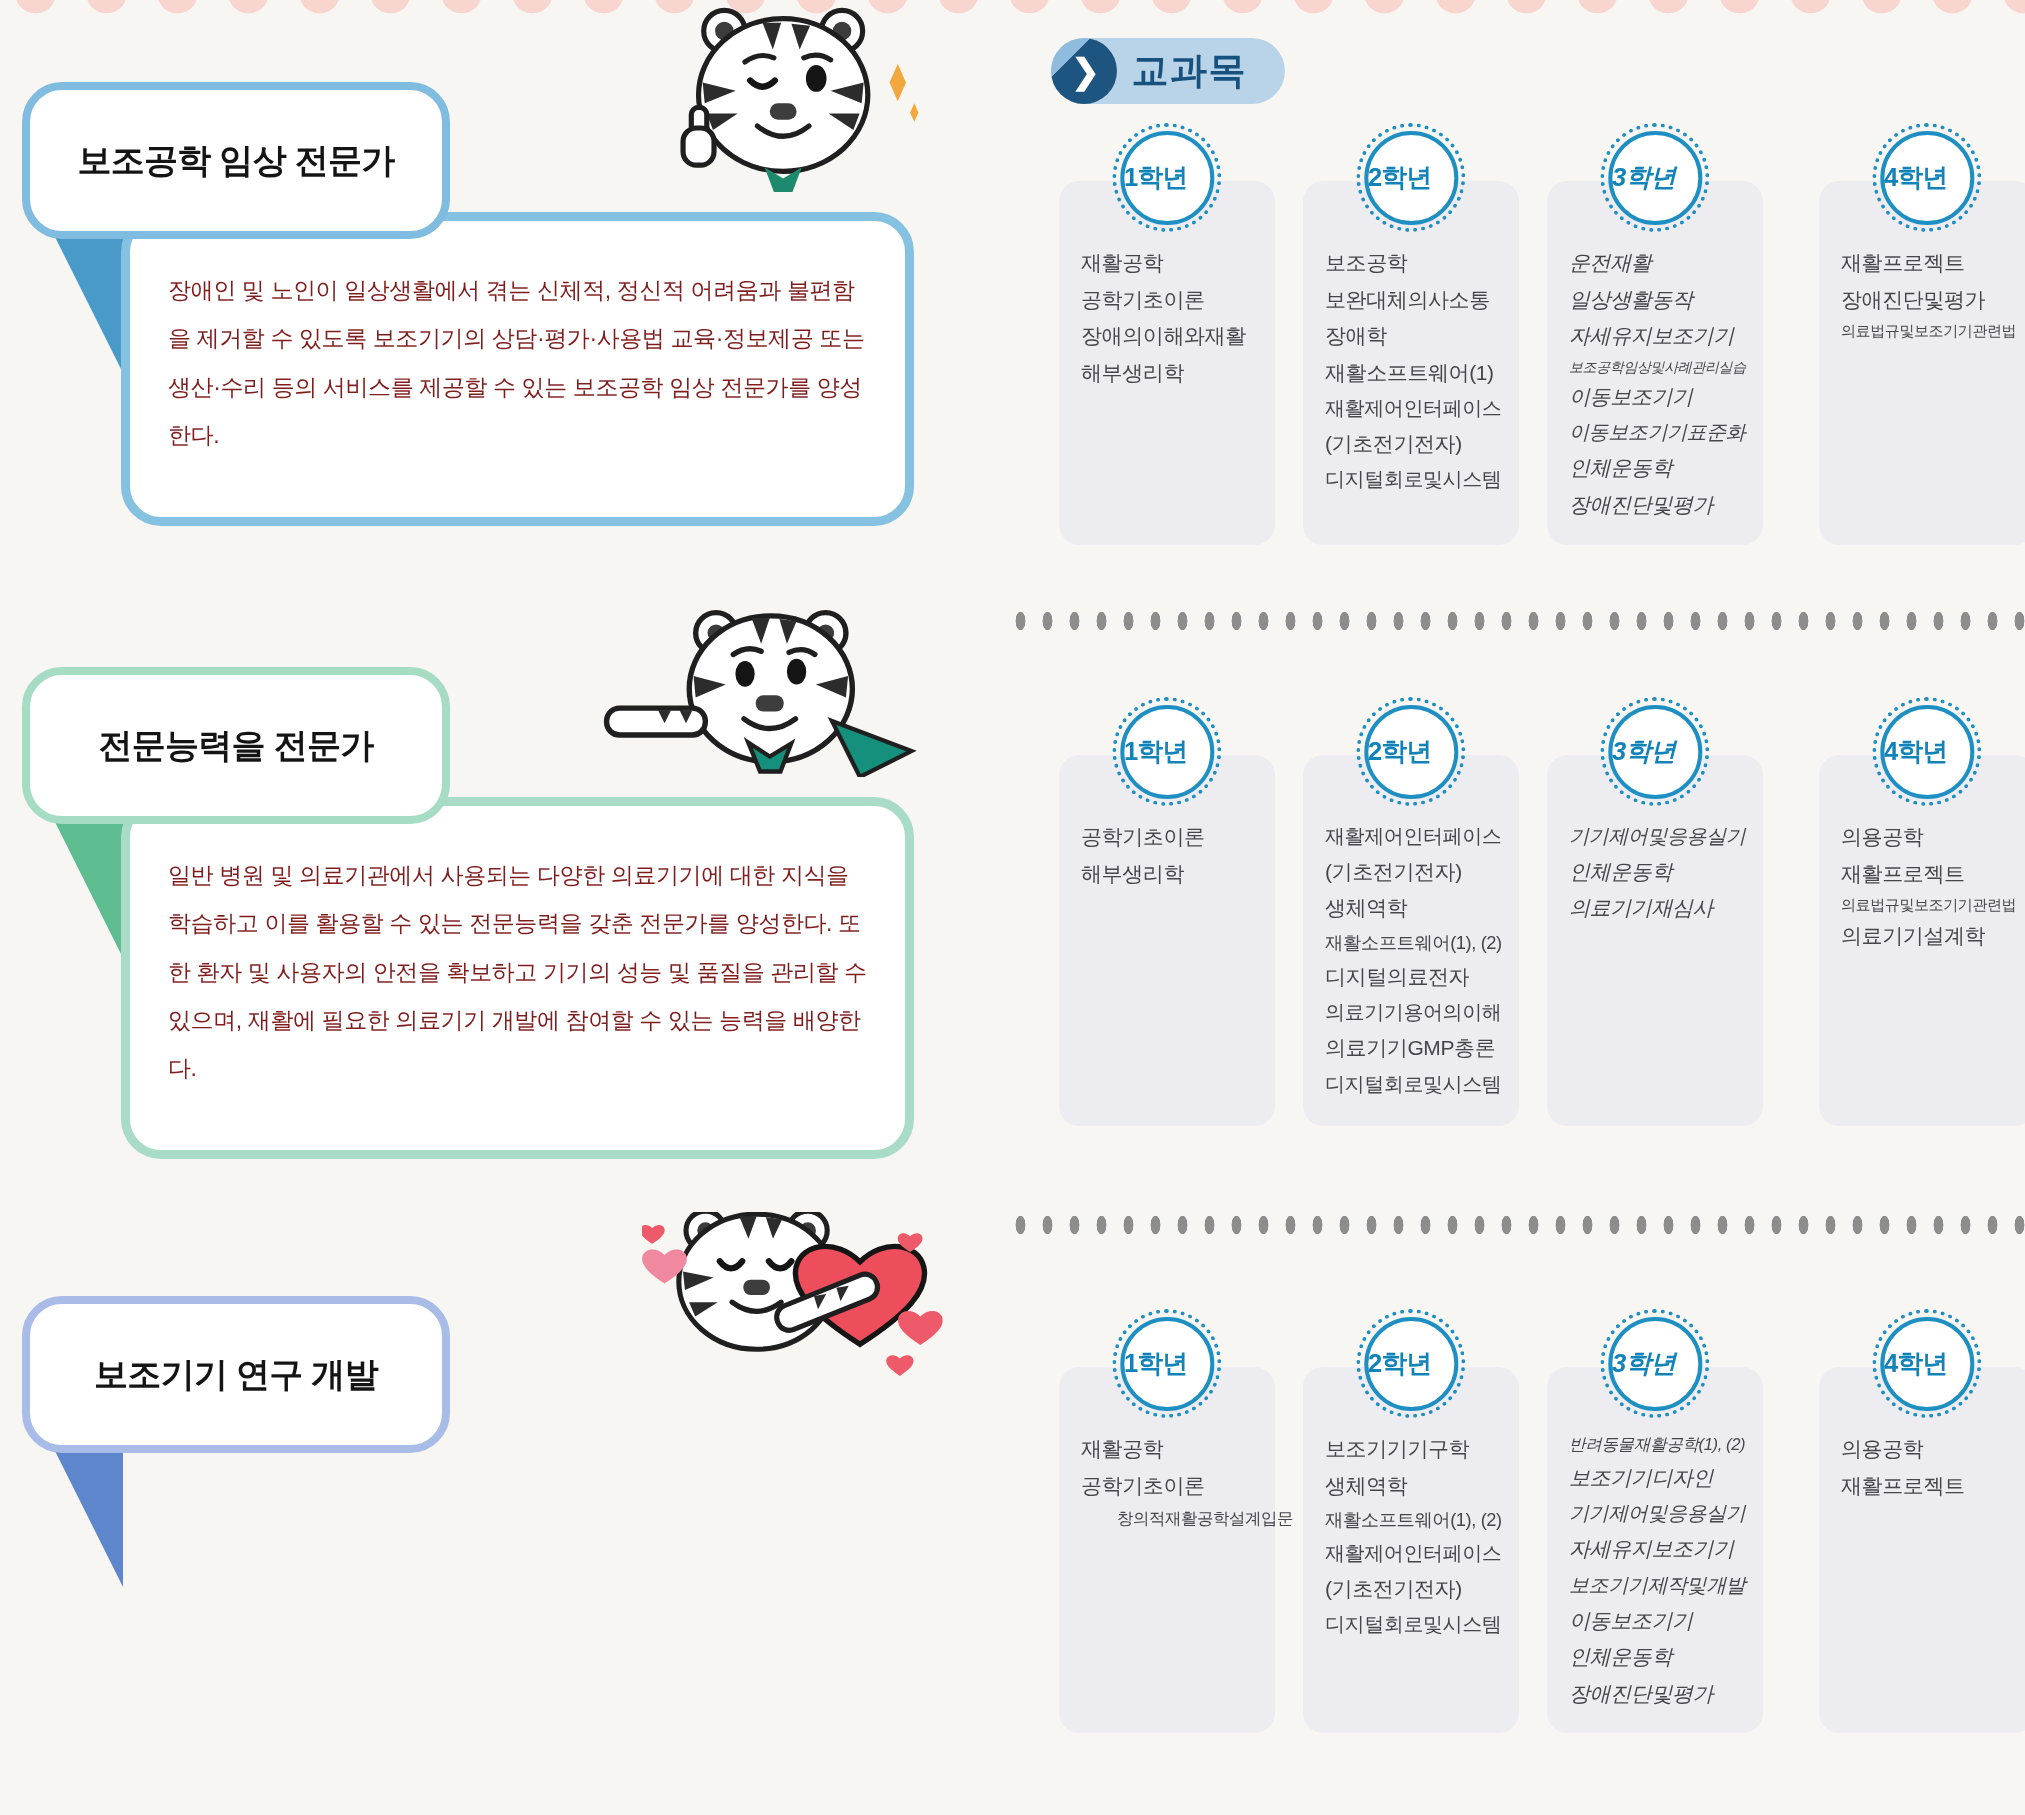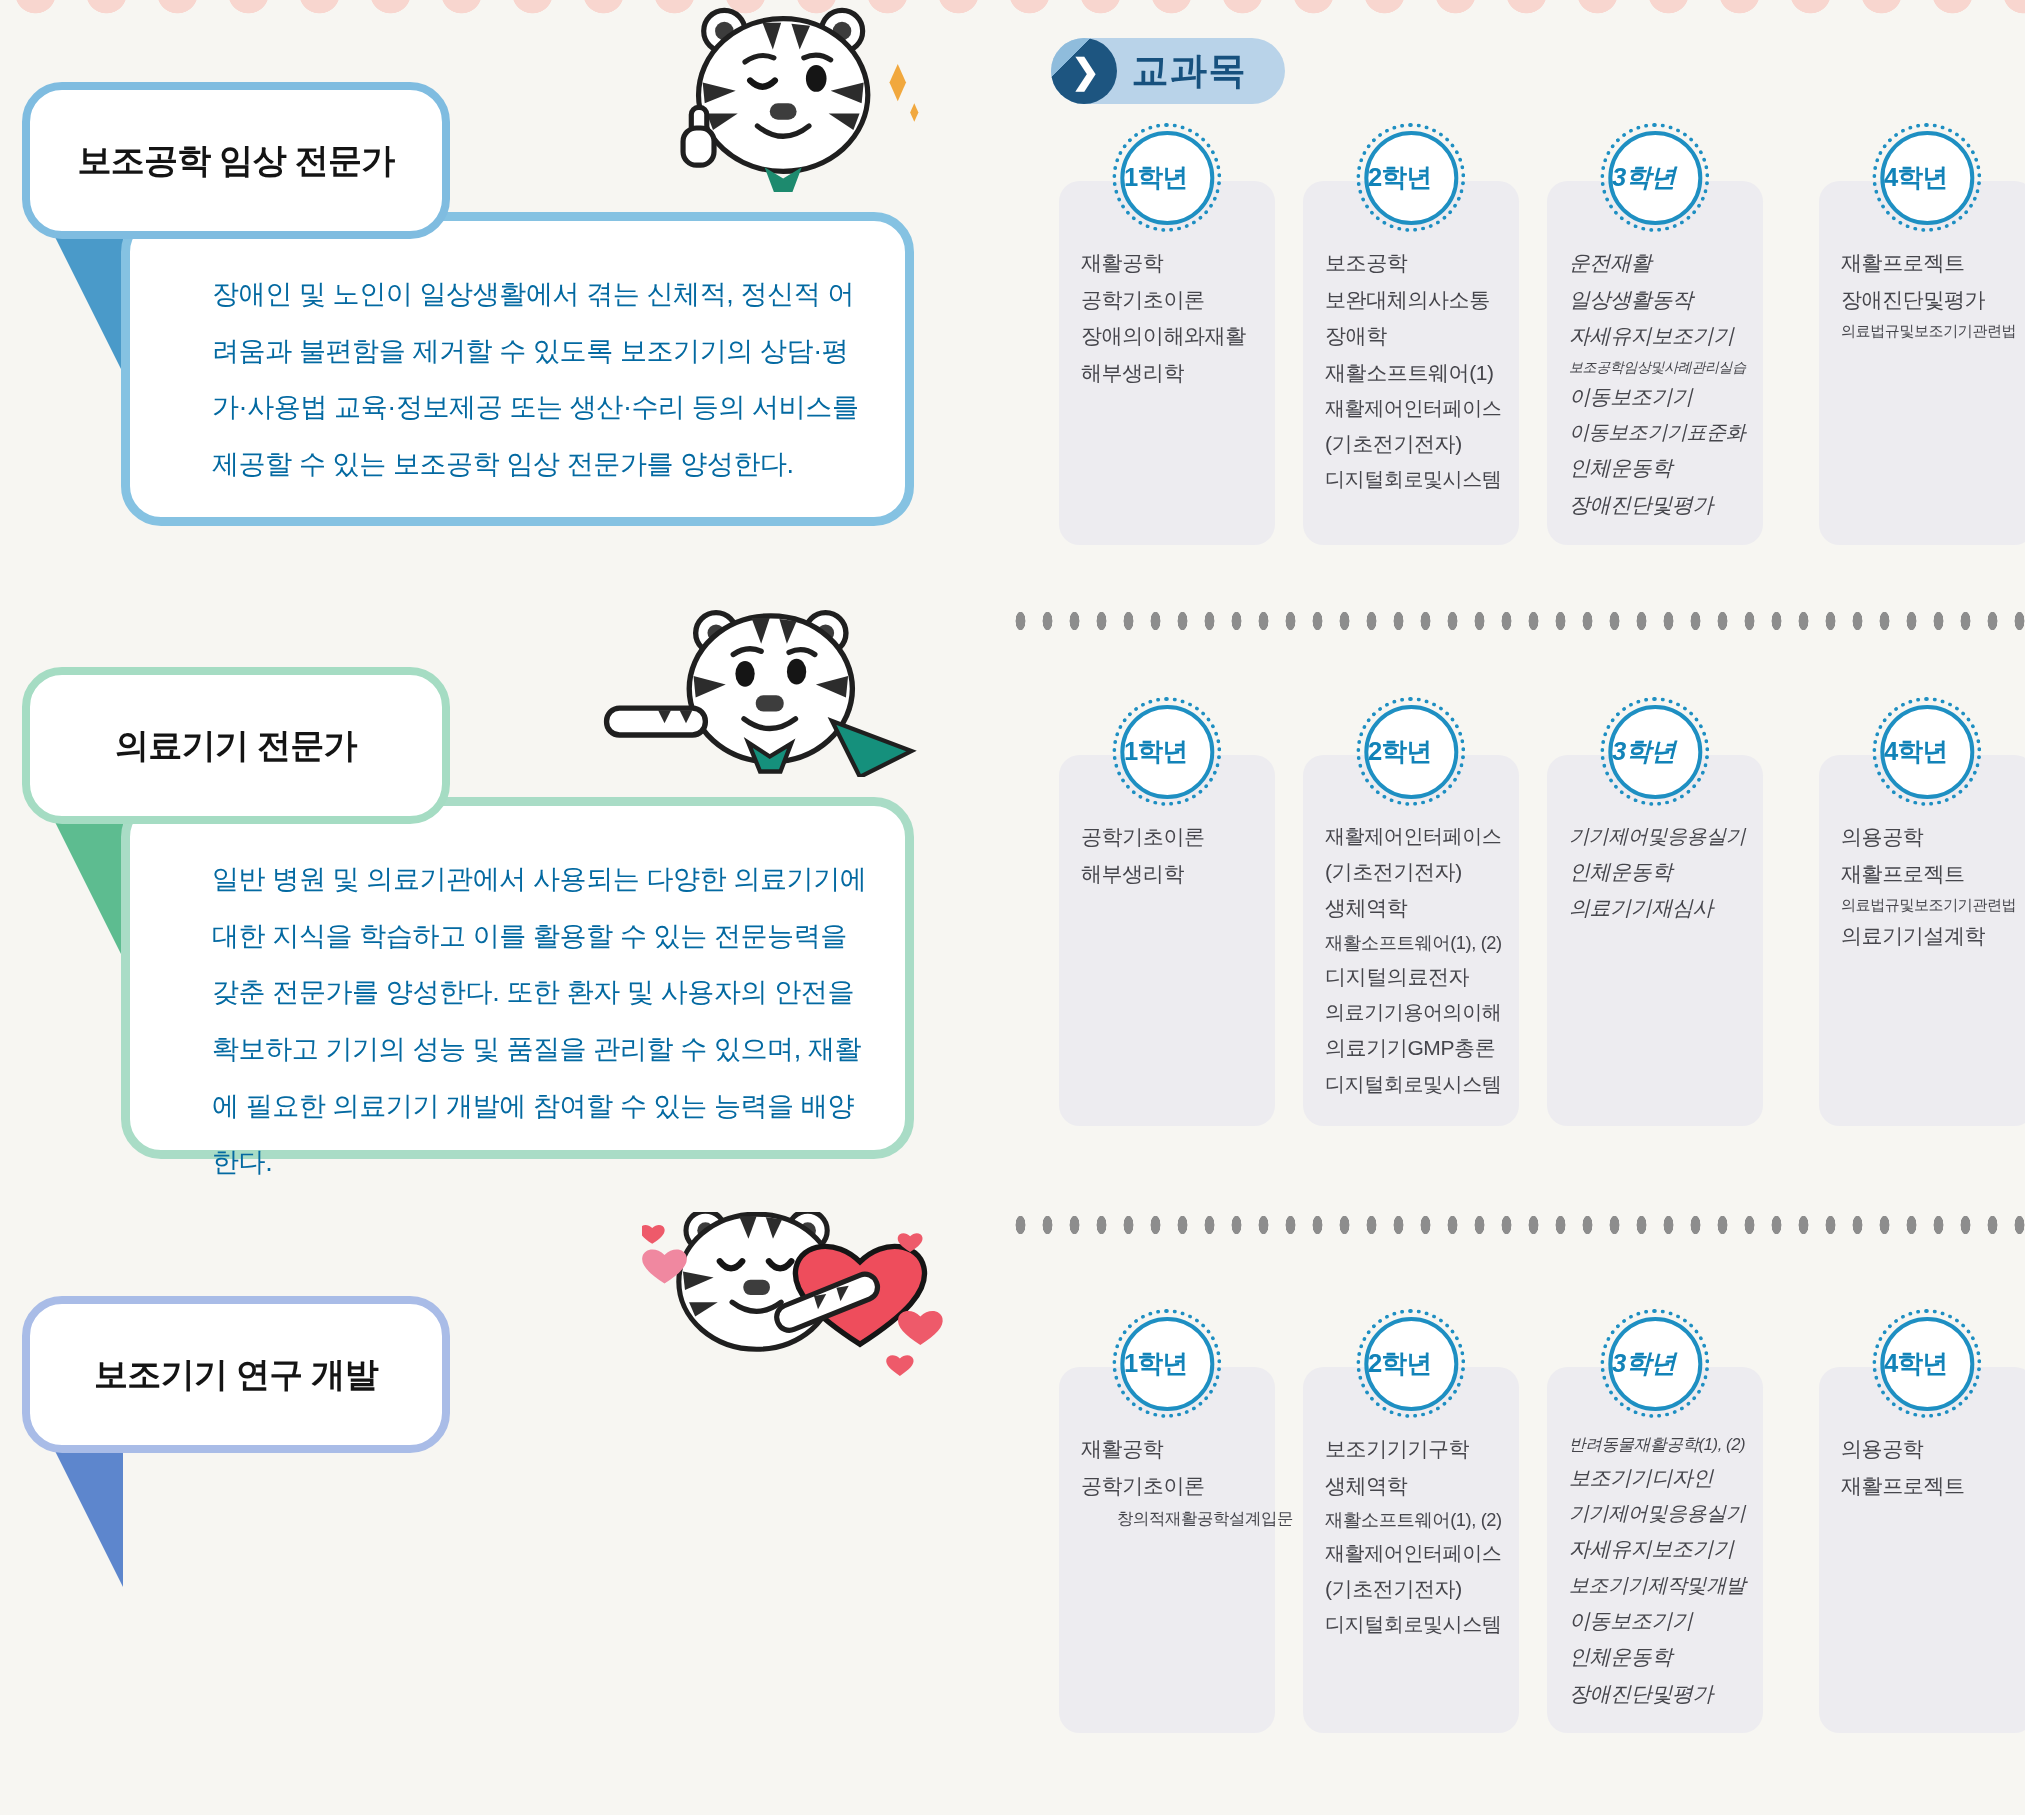--- a/index.html
+++ b/index.html
@@ -20,21 +20,21 @@
   .bubble .title-box{
     position:absolute;left:0;top:0;width:428px;height:157px;background:#fff;
     border-radius:40px;display:flex;align-items:center;justify-content:center;z-index:3;
     box-sizing:border-box;
   }
   .bubble .title-text{font-size:34px;font-weight:800;color:#141414;letter-spacing:-0.7px;white-space:nowrap;}
   .bubble .body-box{
     position:absolute;left:99px;top:130px;width:793px;background:#fff;border-radius:40px;
     z-index:2;box-sizing:border-box;padding:45px 34px 22px 38px;
   }
-  .bubble .desc{font-size:27px;line-height:2.1;color:#0369a1;word-break:break-all;letter-spacing:-0.4px;margin-left:44px;}
+  .bubble .desc{font-size:23px;line-height:2.1;color:#7f1d1d;word-break:break-all;letter-spacing:-0.4px;}
   .bubble .tail{position:absolute;left:28px;top:145px;width:73px;height:146px;
     clip-path:polygon(0 0,100% 0,100% 100%);z-index:1;}
 
   .b1{top:82px;height:468px;}
   .b1 .title-box{border:8.8px solid #7fbce0;}
   .b1 .body-box{border:9.5px solid #85c2e2;height:314px;}
   .b1 .tail{background:#4a9ac9;}
 
   .b2{top:667px;height:512px;}
   .b2 .title-box{border:8.8px solid #a5dcc3;}
@@ -109,21 +109,21 @@
     <span class="title-text">보조공학 임상 전문가</span>
   </div>
 </div>
 
 <div class="bubble b2">
   <div class="tail"></div>
   <div class="body-box">
     <div class="desc">일반 병원 및 의료기관에서 사용되는 다양한 의료기기에 대한 지식을 학습하고 이를 활용할 수 있는 전문능력을 갖춘 전문가를 양성한다. 또한 환자 및 사용자의 안전을 확보하고 기기의 성능 및 품질을 관리할 수 있으며, 재활에 필요한 의료기기 개발에 참여할 수 있는 능력을 배양한다.</div>
   </div>
   <div class="title-box">
-    <span class="title-text">의료기기 전문가</span>
+    <span class="title-text">전문능력을 전문가</span>
   </div>
 </div>
 
 <div class="bubble b3">
   <div class="tail"></div>
   <div class="title-box">
     <span class="title-text">보조기기 연구 개발</span>
   </div>
 </div>
 

